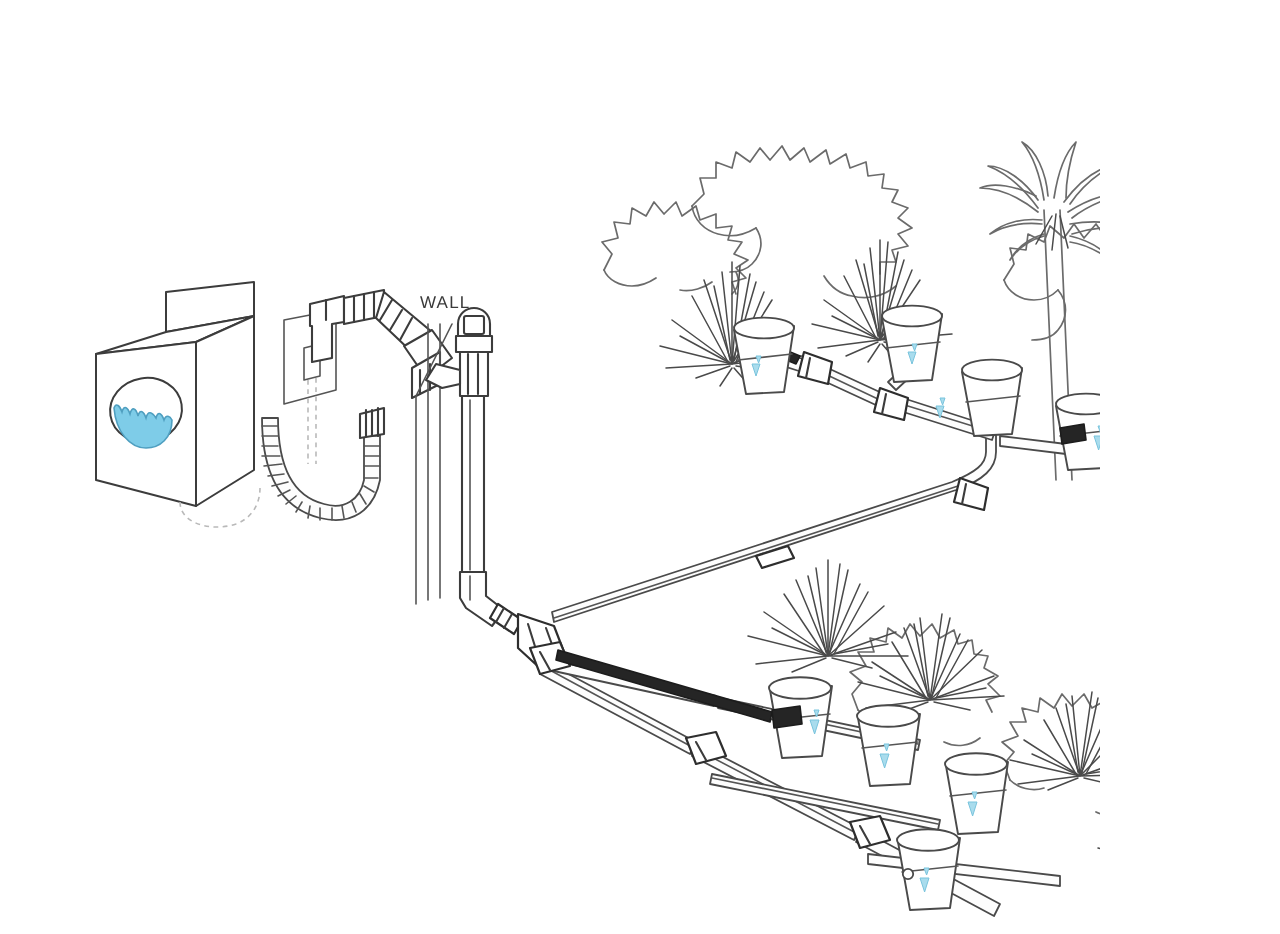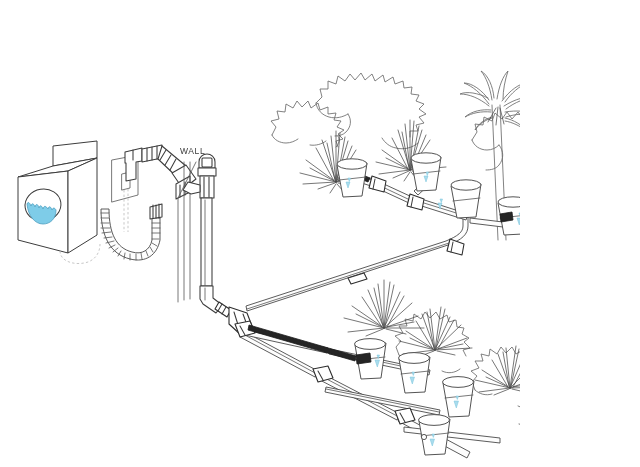--- a/index.html
+++ b/index.html
@@ -10,20 +10,21 @@
   }
   body {
     font-family: "Liberation Sans", sans-serif;
   }
   #diagram-root {
     position: relative;
     width: 520px;
     height: 467px;
     background: #ffffff;
     overflow: hidden;
+    padding-left: 30px;
   }
   #diagram-svg {
     display: block;
     width: 640px;
     height: 467px;
   }
   .ln   { fill: none; stroke: #3c3c3c; stroke-width: 1.05; stroke-linecap: round; stroke-linejoin: round; }
   .ln-t { fill: none; stroke: #555555; stroke-width: 0.8;  stroke-linecap: round; stroke-linejoin: round; }
   .ln-f { fill: none; stroke: #6b6b6b; stroke-width: 0.85; stroke-linecap: round; stroke-linejoin: round; }
   .ln-g { fill: none; stroke: #4a4a4a; stroke-width: 0.75; stroke-linecap: round; }

